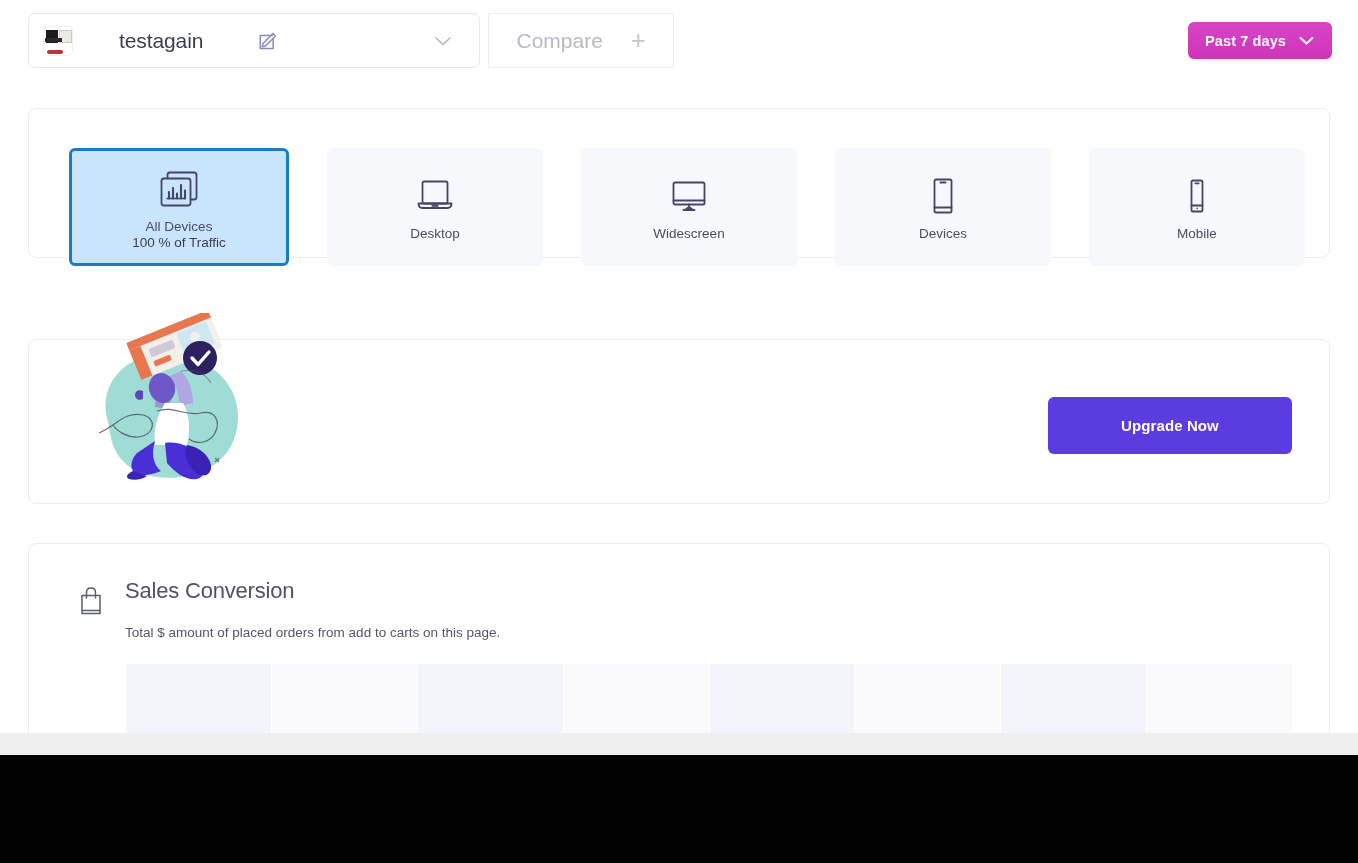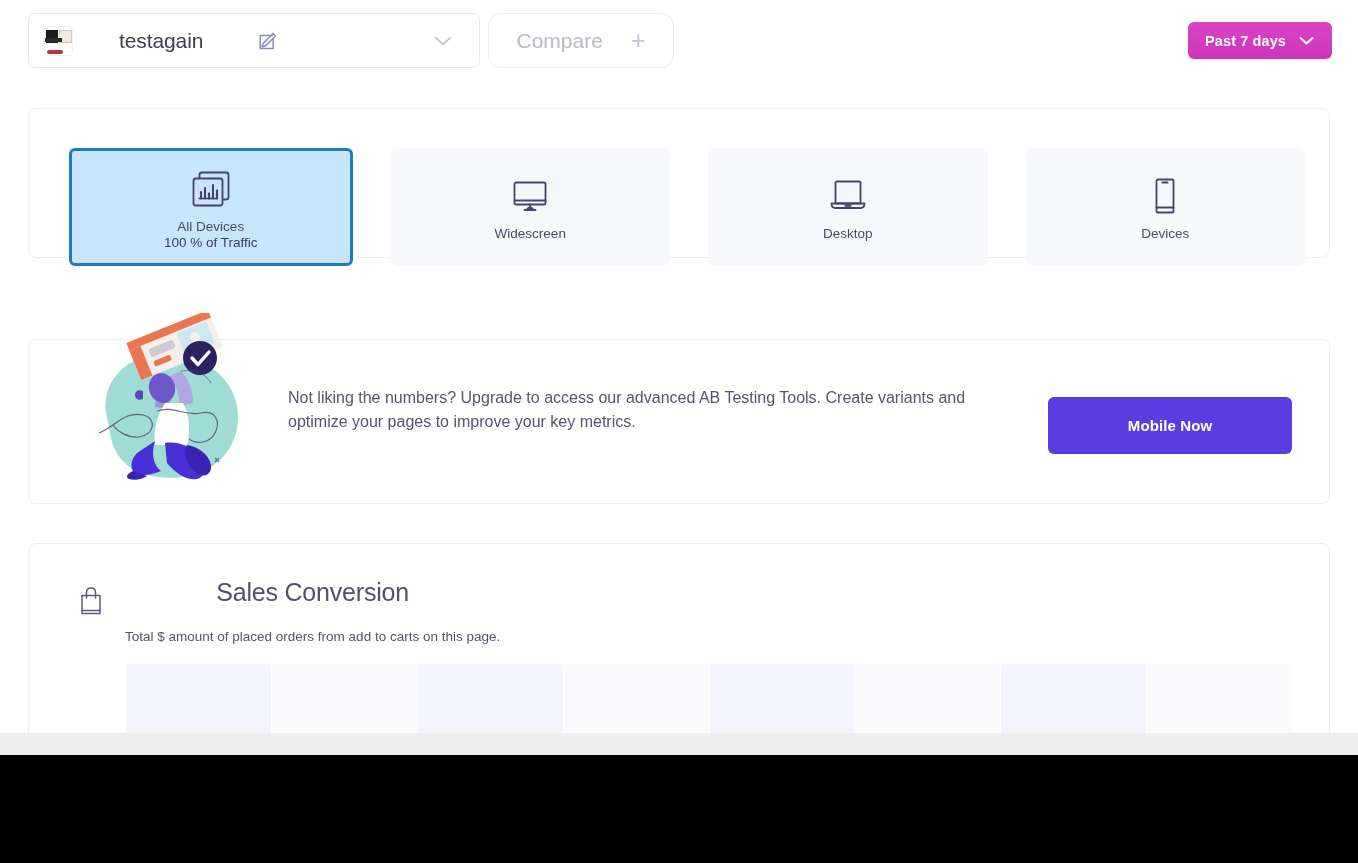--- a/index.html
+++ b/index.html
@@ -109,21 +109,21 @@
     transform: translateY(-50%);
     width: 20px; height: 20px;
     display: flex; align-items: center; justify-content: center;
   }
   .compare-btn {
     position: absolute;
     left: 488px; top: 13px;
     width: 186px; height: 55px;
     background: #ffffff;
     border: 1px solid #ececf1;
-    border-radius: 13px;
+    border-radius: 0;
     display: flex;
     align-items: center;
     justify-content: center;
     gap: 28px;
     cursor: pointer;
   }
   .compare-label {
     font-size: 21px;
     color: #b9b9c6;
     font-weight: 400;
@@ -253,26 +253,25 @@
   
   .sales-head {
     position: absolute;
     left: 48px; top: 35px;
     display: flex;
     align-items: flex-start;
     gap: 20px;
   }
   .bag-icon { margin-top: 6px; }
   .sales-title {
-    font-size: 25px;
+    font-size: 22px;
     color: #50506b;
     font-weight: 400;
     letter-spacing: -0.2px;
     line-height: 1.1;
-    text-align: center;
   }
   .sales-sub {
     margin-top: 22px;
     font-size: 13.5px;
     color: #55556e;
     font-weight: 400;
   }
   .skeleton-row {
     position: absolute;
     left: 97px; top: 120px;
@@ -347,51 +346,62 @@
               <path d="M28 30.5 L28 22.5" stroke-width="2.1" stroke-linecap="round"></path>
             </svg>
           </div>
           <div class="device-label">All Devices</div>
           <div class="device-sub">100 % of Traffic</div>
         </div>
 
         <div class="device-tile">
           <div class="device-icon">
             <svg width="44" height="42" viewBox="0 0 44 42" fill="none" stroke="#454566" stroke-width="1.8" stroke-linejoin="round" stroke-linecap="round">
+              <rect x="9.5" y="6.5" width="25" height="22" rx="1.6"></rect>
+              <path d="M5.5 28.5 L38.5 28.5 C38.5 31.5 37 33 34.5 33 L9.5 33 C7 33 5.5 31.5 5.5 28.5 Z"></path>
+              <path d="M19.5 30.7 L24.5 30.7" stroke-width="2.2"></path>
+            </svg>
+          </div>
+          <div class="device-label">Desktop</div>
+        </div>
+
+        <div class="device-tile">
+          <div class="device-icon">
+            <svg width="44" height="42" viewBox="0 0 44 42" fill="none" stroke="#454566" stroke-width="1.8" stroke-linejoin="round" stroke-linecap="round">
               <rect x="6.5" y="7.5" width="31" height="22" rx="1.6"></rect>
               <path d="M6.5 25.5 L37.5 25.5"></path>
               <path d="M22 29.5 L22 33"></path>
               <path d="M16.5 35 C18.5 35 19.8 34 20.2 33 L23.8 33 C24.2 34 25.5 35 27.5 35 Z"></path>
             </svg>
           </div>
           <div class="device-label">Widescreen</div>
-        </div>
-
-        <div class="device-tile">
-          <div class="device-icon">
-            <svg width="44" height="42" viewBox="0 0 44 42" fill="none" stroke="#454566" stroke-width="1.8" stroke-linejoin="round" stroke-linecap="round">
-              <rect x="9.5" y="6.5" width="25" height="22" rx="1.6"></rect>
-              <path d="M5.5 28.5 L38.5 28.5 C38.5 31.5 37 33 34.5 33 L9.5 33 C7 33 5.5 31.5 5.5 28.5 Z"></path>
-              <path d="M19.5 30.7 L24.5 30.7" stroke-width="2.2"></path>
-            </svg>
-          </div>
-          <div class="device-label">Desktop</div>
         </div>
 
         <div class="device-tile">
           <div class="device-icon">
             <svg width="44" height="42" viewBox="0 0 44 42" fill="none" stroke="#454566" stroke-width="1.8" stroke-linejoin="round" stroke-linecap="round">
               <rect x="13.5" y="4.5" width="17" height="33" rx="1.6"></rect>
               <path d="M13.5 32.5 L30.5 32.5"></path>
               <path d="M19.5 7.6 L24.5 7.6" stroke-width="2"></path>
             </svg>
           </div>
           <div class="device-label">Devices</div>
         </div>
 
+        <div class="device-tile">
+          <div class="device-icon">
+            <svg width="44" height="42" viewBox="0 0 44 42" fill="none" stroke="#454566" stroke-width="1.8" stroke-linejoin="round" stroke-linecap="round">
+              <rect x="16.5" y="5.5" width="11" height="31" rx="1.6"></rect>
+              <path d="M16.5 30.5 L27.5 30.5"></path>
+              <path d="M20.3 8.3 L23.7 8.3" stroke-width="1.8"></path>
+              <circle cx="22" cy="33.3" r="0.9" fill="#454566" stroke="none"></circle>
+            </svg>
+          </div>
+          <div class="device-label">Mobile</div>
+        </div>
 
       </div>
     </div>
 
     <div class="card promo-card">
 
       <div class="promo-illus">
         <svg width="215" height="185" viewBox="0 0 215 185" fill="none">
           <path d="M38 105 C30 72 55 44 88 42 C120 40 150 52 163 78 C176 104 168 140 140 155 C112 170 72 168 54 148 C40 133 42 118 38 105 Z" fill="#8fd6cf" opacity="0.85"></path>
           <g transform="rotate(-22 106 33)">
@@ -415,24 +425,23 @@
           <path d="M118 132 C130 134 140 142 142 152 C143 159 138 164 132 162 C124 160 118 150 116 140 Z" fill="#3a22b4"></path>
           <path d="M64 158 C58 161 56 164 60 166 C66 168 74 166 78 163 Z" fill="#3a22b4"></path>
           <path d="M30 120 C48 112 56 98 74 102 C88 105 86 122 70 124 C58 125 48 118 44 112" stroke="#4a4a5e" stroke-width="1.2" fill="none" opacity="0.8"></path>
           <path d="M88 98 C104 92 116 104 132 100 C146 97 152 108 146 120 C141 130 128 132 120 126" stroke="#4a4a5e" stroke-width="1.2" fill="none" opacity="0.8"></path>
           <path d="M112 58 C126 56 136 60 142 70" stroke="#4a4a5e" stroke-width="1.2" fill="none" opacity="0.5"></path>
           <path d="M146 145 L150 149 M150 145 L146 149" stroke="#4a4a5e" stroke-width="1.2" opacity="0.7"></path>
         </svg>
       </div>
 
       <div class="promo-text">
-        <div class="promo-desc">Not liking the numbers? Upgrade to access our advanced AB Testing Tools. Create variants and optimize your pages to improve your key metrics.</div>
-      </div>
-
-      <button class="upgrade-btn">Mobile Now</button>
+      </div>
+
+      <button class="upgrade-btn">Upgrade Now</button>
     </div>
 
     <div class="card sales-card">
 
       <div class="sales-head">
         <div class="bag-icon">
           <svg width="28" height="32" viewBox="0 0 28 32" fill="none" stroke="#5c5c78" stroke-width="1.5" stroke-linejoin="round" stroke-linecap="round">
             <path d="M5 10.5 L23 10.5 L23 28.5 L5 28.5 Z"></path>
             <path d="M9.5 13 L9.5 7.5 C9.5 4.7 11.5 3 14 3 C16.5 3 18.5 4.7 18.5 7.5 L18.5 13"></path>
             <path d="M5 25.5 L23 25.5"></path>

